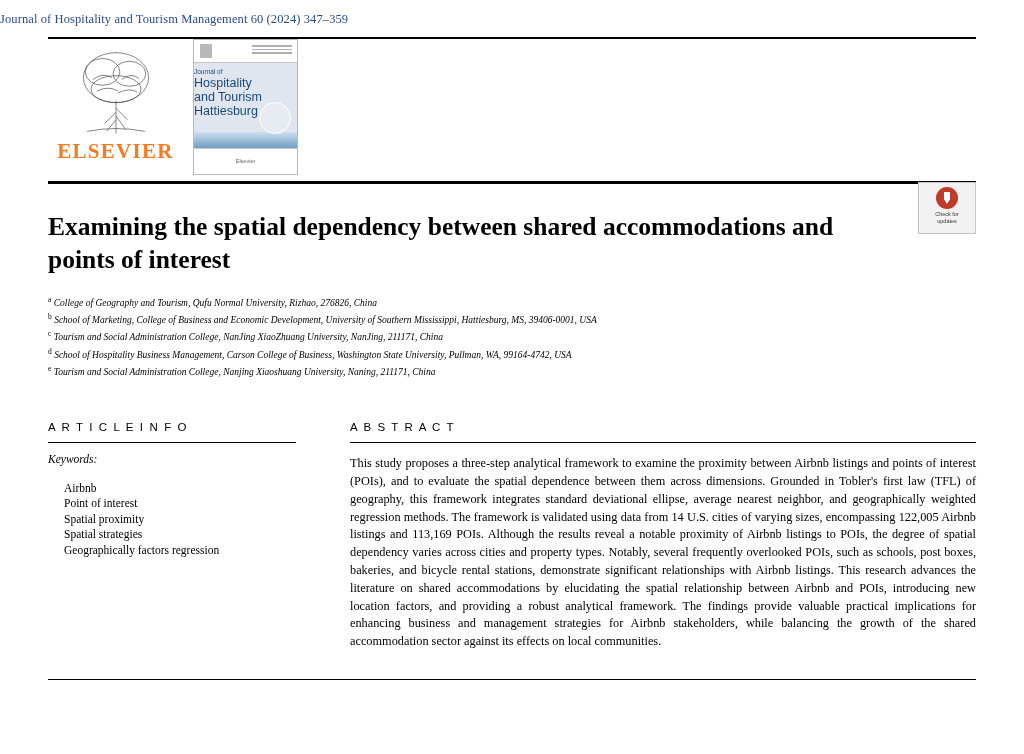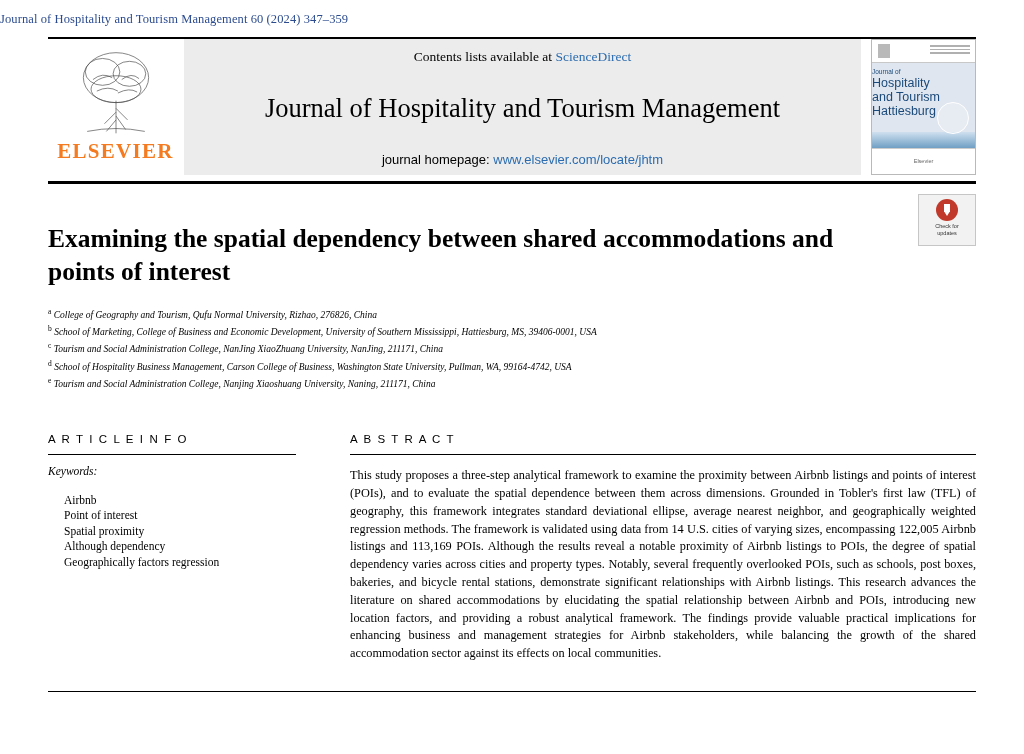--- a/index.html
+++ b/index.html
@@ -176,21 +176,21 @@
     box-sizing: border-box;
     font-family: "Liberation Sans", sans-serif;
   }
   .masthead-rule {
     margin: 6px 48px 0 48px;
     border-top: 3px solid #000;
   }
 
   
   .title-area {
-    margin: 38px 48px 0 48px;
+    margin: 26px 48px 0 48px;
     position: relative;
   }
   .paper-title {
     font-size: 25.5px;
     line-height: 33px;
     font-family: "Liberation Serif", serif;
     max-width: 800px;
   }
   .check-updates {
     position: absolute;
@@ -324,31 +324,20 @@
           <path d="M20 90 Q50 84 80 90"></path>
           <path d="M26 36 q10 -8 20 -2"></path>
           <path d="M56 36 q10 -8 18 -1"></path>
           <path d="M30 48 q12 -6 22 0"></path>
           <path d="M52 50 q12 -6 20 -1"></path>
         </g>
       </svg>
       <div class="elsevier-word">ELSEVIER</div>
     </div>
 
-    <div class="journal-band">
-      <div class="contents-line">
-        <span>Contents lists available at</span>
-        <a href="#">ScienceDirect</a>
-      </div>
-      <div class="journal-title">Journal of Hospitality and Tourism Management</div>
-      <div class="homepage-line">
-        <span>journal homepage:</span>
-        <a href="#">www.elsevier.com/locate/jhtm</a>
-      </div>
-    </div>
 
     <div class="cover-thumb">
       <div class="cover-top">
         <div class="tiny-logo"></div>
         <div class="tiny-lines">
             <div></div>
             <div></div>
             <div></div>
           </div>
       </div>
@@ -385,21 +374,21 @@
 
   <div class="info-abstract">
     <div class="col-info">
       <div class="sec-head">A R T I C L E  I N F O</div>
       <div class="rule-thin"></div>
       <div class="keywords-label">Keywords:</div>
       <ul class="kw-list">
           <li>Airbnb</li>
           <li>Point of interest</li>
           <li>Spatial proximity</li>
-          <li>Although dependency</li>
+          <li>Spatial strategies</li>
           <li>Geographically factors regression</li>
         </ul>
     </div>
     <div class="col-abstract">
       <div class="sec-head">A B S T R A C T</div>
       <div class="rule-thin"></div>
       <p class="abstract-text">This study proposes a three-step analytical framework to examine the proximity between Airbnb listings and points of interest (POIs), and to evaluate the spatial dependence between them across dimensions. Grounded in Tobler's first law (TFL) of geography, this framework integrates standard deviational ellipse, average nearest neighbor, and geographically weighted regression methods. The framework is validated using data from 14 U.S. cities of varying sizes, encompassing 122,005 Airbnb listings and 113,169 POIs. Although the results reveal a notable proximity of Airbnb listings to POIs, the degree of spatial dependency varies across cities and property types. Notably, several frequently overlooked POIs, such as schools, post boxes, bakeries, and bicycle rental stations, demonstrate significant relationships with Airbnb listings. This research advances the literature on shared accommodations by elucidating the spatial relationship between Airbnb and POIs, introducing new location factors, and providing a robust analytical framework. The findings provide valuable practical implications for enhancing business and management strategies for Airbnb stakeholders, while balancing the growth of the shared accommodation sector against its effects on local communities.</p>
     </div>
   </div>
 

